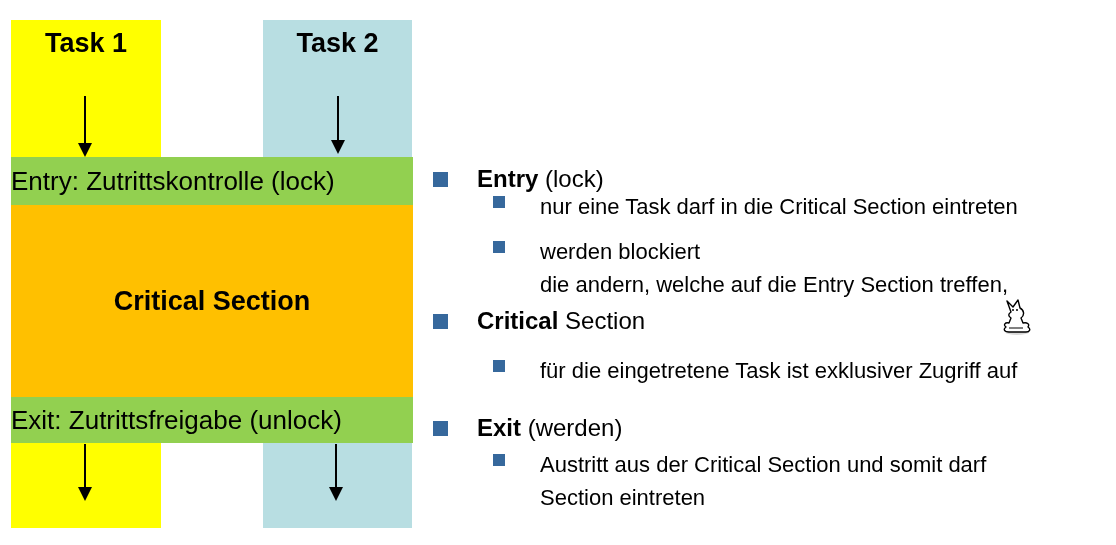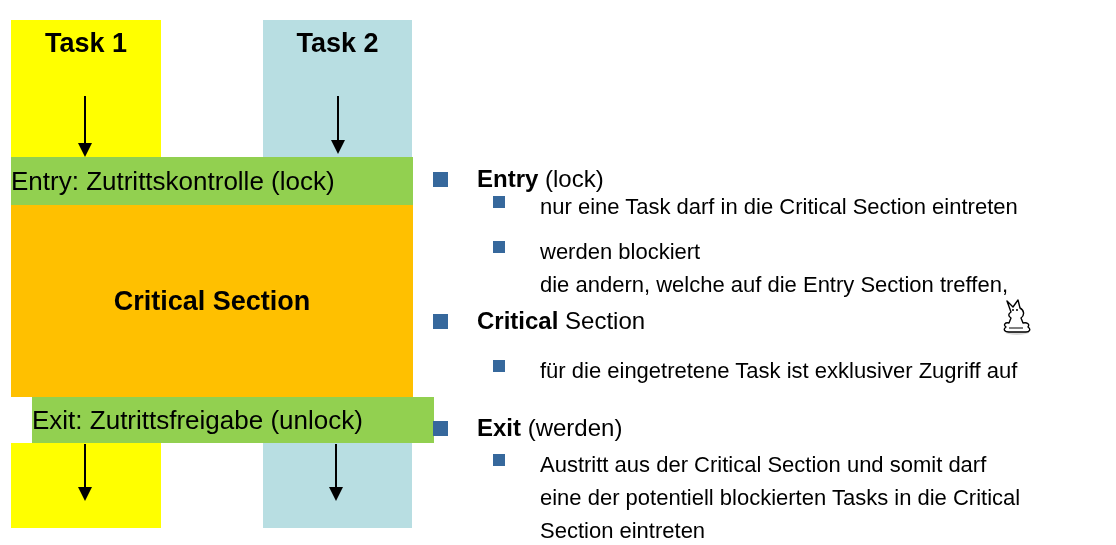--- a/index.html
+++ b/index.html
@@ -33,21 +33,21 @@
   .section-bar {
     left: 11px; width: 402px;
     background: #92D050;
     display: flex;
     align-items: center;
     box-sizing: border-box;
     font-size: 26px;
     white-space: nowrap;
   }
   #entry-bar { top: 157px; height: 48px; }
-  #exit-bar  { top: 397px; height: 46px; margin-left: 21px; }
+  #exit-bar  { top: 397px; height: 46px; }
 
   #critical-box {
     left: 11px; top: 205px; width: 402px; height: 192px;
     background: #FFC000;
     display: flex;
     align-items: center;
     justify-content: center;
     font-weight: bold;
     font-size: 27px;
   }
@@ -172,21 +172,20 @@
 
     <div class="h-row" style="top:413px">
       <span class="h-bullet"></span>
       <span class="h-text"><b>Exit</b><span> (werden)</span></span>
     </div>
 
     <div class="s-row" style="top:448px">
       <span class="s-bullet"></span>
       <div class="s-lines">
         <div>Austritt aus der Critical Section und somit darf</div>
-        <div>eine der potentiell blockierten Tasks in die Critical</div>
         <div>Section eintreten</div>
       </div>
     </div>
 
   </div>
 
   <svg class="abs" id="sprite" width="38" height="40" viewBox="0 0 38 40" xmlns="http://www.w3.org/2000/svg">
     <ellipse cx="20" cy="35" rx="12" ry="3" fill="#d9d9d9"></ellipse>
     <path d="M14 15 L10 4 L16 10 L21 3 L23 11 C27 13 28 18 24 21 L26 26 C30 25 33 27 31 30 C34 32 33 35 29 35 L12 35 C7 35 6 32 9 30 C6 28 8 25 12 26 L14 21 C11 19 11 17 14 15 Z" fill="#ffffff" stroke="#000000" stroke-width="1.4" stroke-linejoin="round"></path>
     <circle cx="16" cy="13" r="1" fill="#000"></circle>

